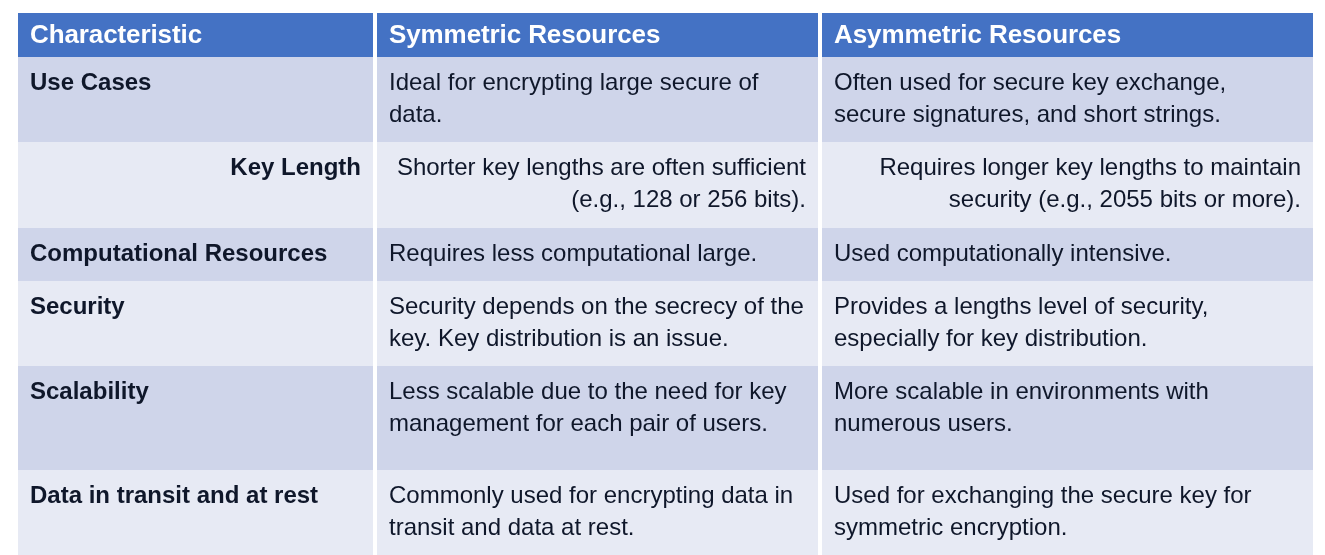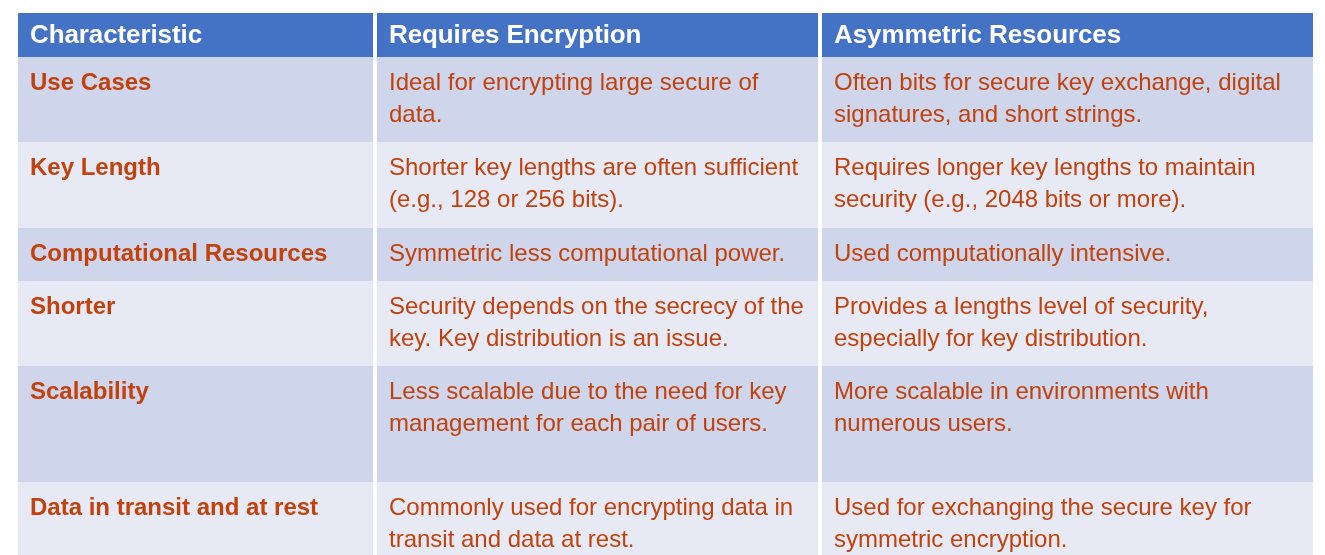--- a/index.html
+++ b/index.html
@@ -45,78 +45,78 @@
     padding: 8px 12px 10px 12px;
     height: 33px;
     box-sizing: border-box;
     line-height: 1.0;
     vertical-align: middle;
     letter-spacing: -0.1px;
   }
 
   tbody td {
     font-size: 24px;
-    color: #c2410c;
+    color: #0f172a;
     text-align: left;
     padding: 9px 12px 12px 12px;
     vertical-align: top;
     line-height: 1.34;
     box-sizing: border-box;
   }
 
   tbody tr.band-dark td { background: #cfd5ea; }
   tbody tr.band-light td { background: #e7eaf4; }
 
   td.characteristic {
     font-weight: bold;
   }
 
   
   tr.r0 td { height: 84px; }
-  tr.r1 td { height: 81px; }
+  tr.r1 td { height: 81px; text-align: right; }
   tr.r2 td { height: 48px; }
   tr.r3 td { height: 82px; }
-  tr.r4 td { height: 116px; }
+  tr.r4 td { height: 104px; }
   tr.r5 td { height: 82px; }
 </style>
 </head>
 <body>
 
 <div id="table-wrap">
   <table class="comparison">
     <colgroup>
       <col class="c1">
       <col class="c2">
       <col class="c3">
     </colgroup>
     <thead>
       <tr>
         <th>Characteristic</th>
-        <th>Requires Encryption</th>
+        <th>Symmetric Resources</th>
         <th>Asymmetric Resources</th>
       </tr>
     </thead>
     <tbody>
       <tr class="band-dark r0">
         <td class="characteristic">Use Cases</td>
         <td>Ideal for encrypting large secure of data.</td>
-        <td>Often bits for secure key exchange, digital signatures, and short strings.</td>
+        <td>Often used for secure key exchange, secure signatures, and short strings.</td>
       </tr>
       <tr class="band-light r1">
         <td class="characteristic">Key Length</td>
         <td>Shorter key lengths are often sufficient (e.g., 128 or 256 bits).</td>
-        <td>Requires longer key lengths to maintain security (e.g., 2048 bits or more).</td>
+        <td>Requires longer key lengths to maintain security (e.g., 2055 bits or more).</td>
       </tr>
       <tr class="band-dark r2">
         <td class="characteristic">Computational Resources</td>
-        <td>Symmetric less computational power.</td>
+        <td>Requires less computational large.</td>
         <td>Used computationally intensive.</td>
       </tr>
       <tr class="band-light r3">
-        <td class="characteristic">Shorter</td>
+        <td class="characteristic">Security</td>
         <td>Security depends on the secrecy of the key. Key distribution is an issue.</td>
         <td>Provides a lengths level of security, especially for key distribution.</td>
       </tr>
       <tr class="band-dark r4">
         <td class="characteristic">Scalability</td>
         <td>Less scalable due to the need for key management for each pair of users.</td>
         <td>More scalable in environments with numerous users.</td>
       </tr>
       <tr class="band-light r5">
         <td class="characteristic">Data in transit and at rest</td>

